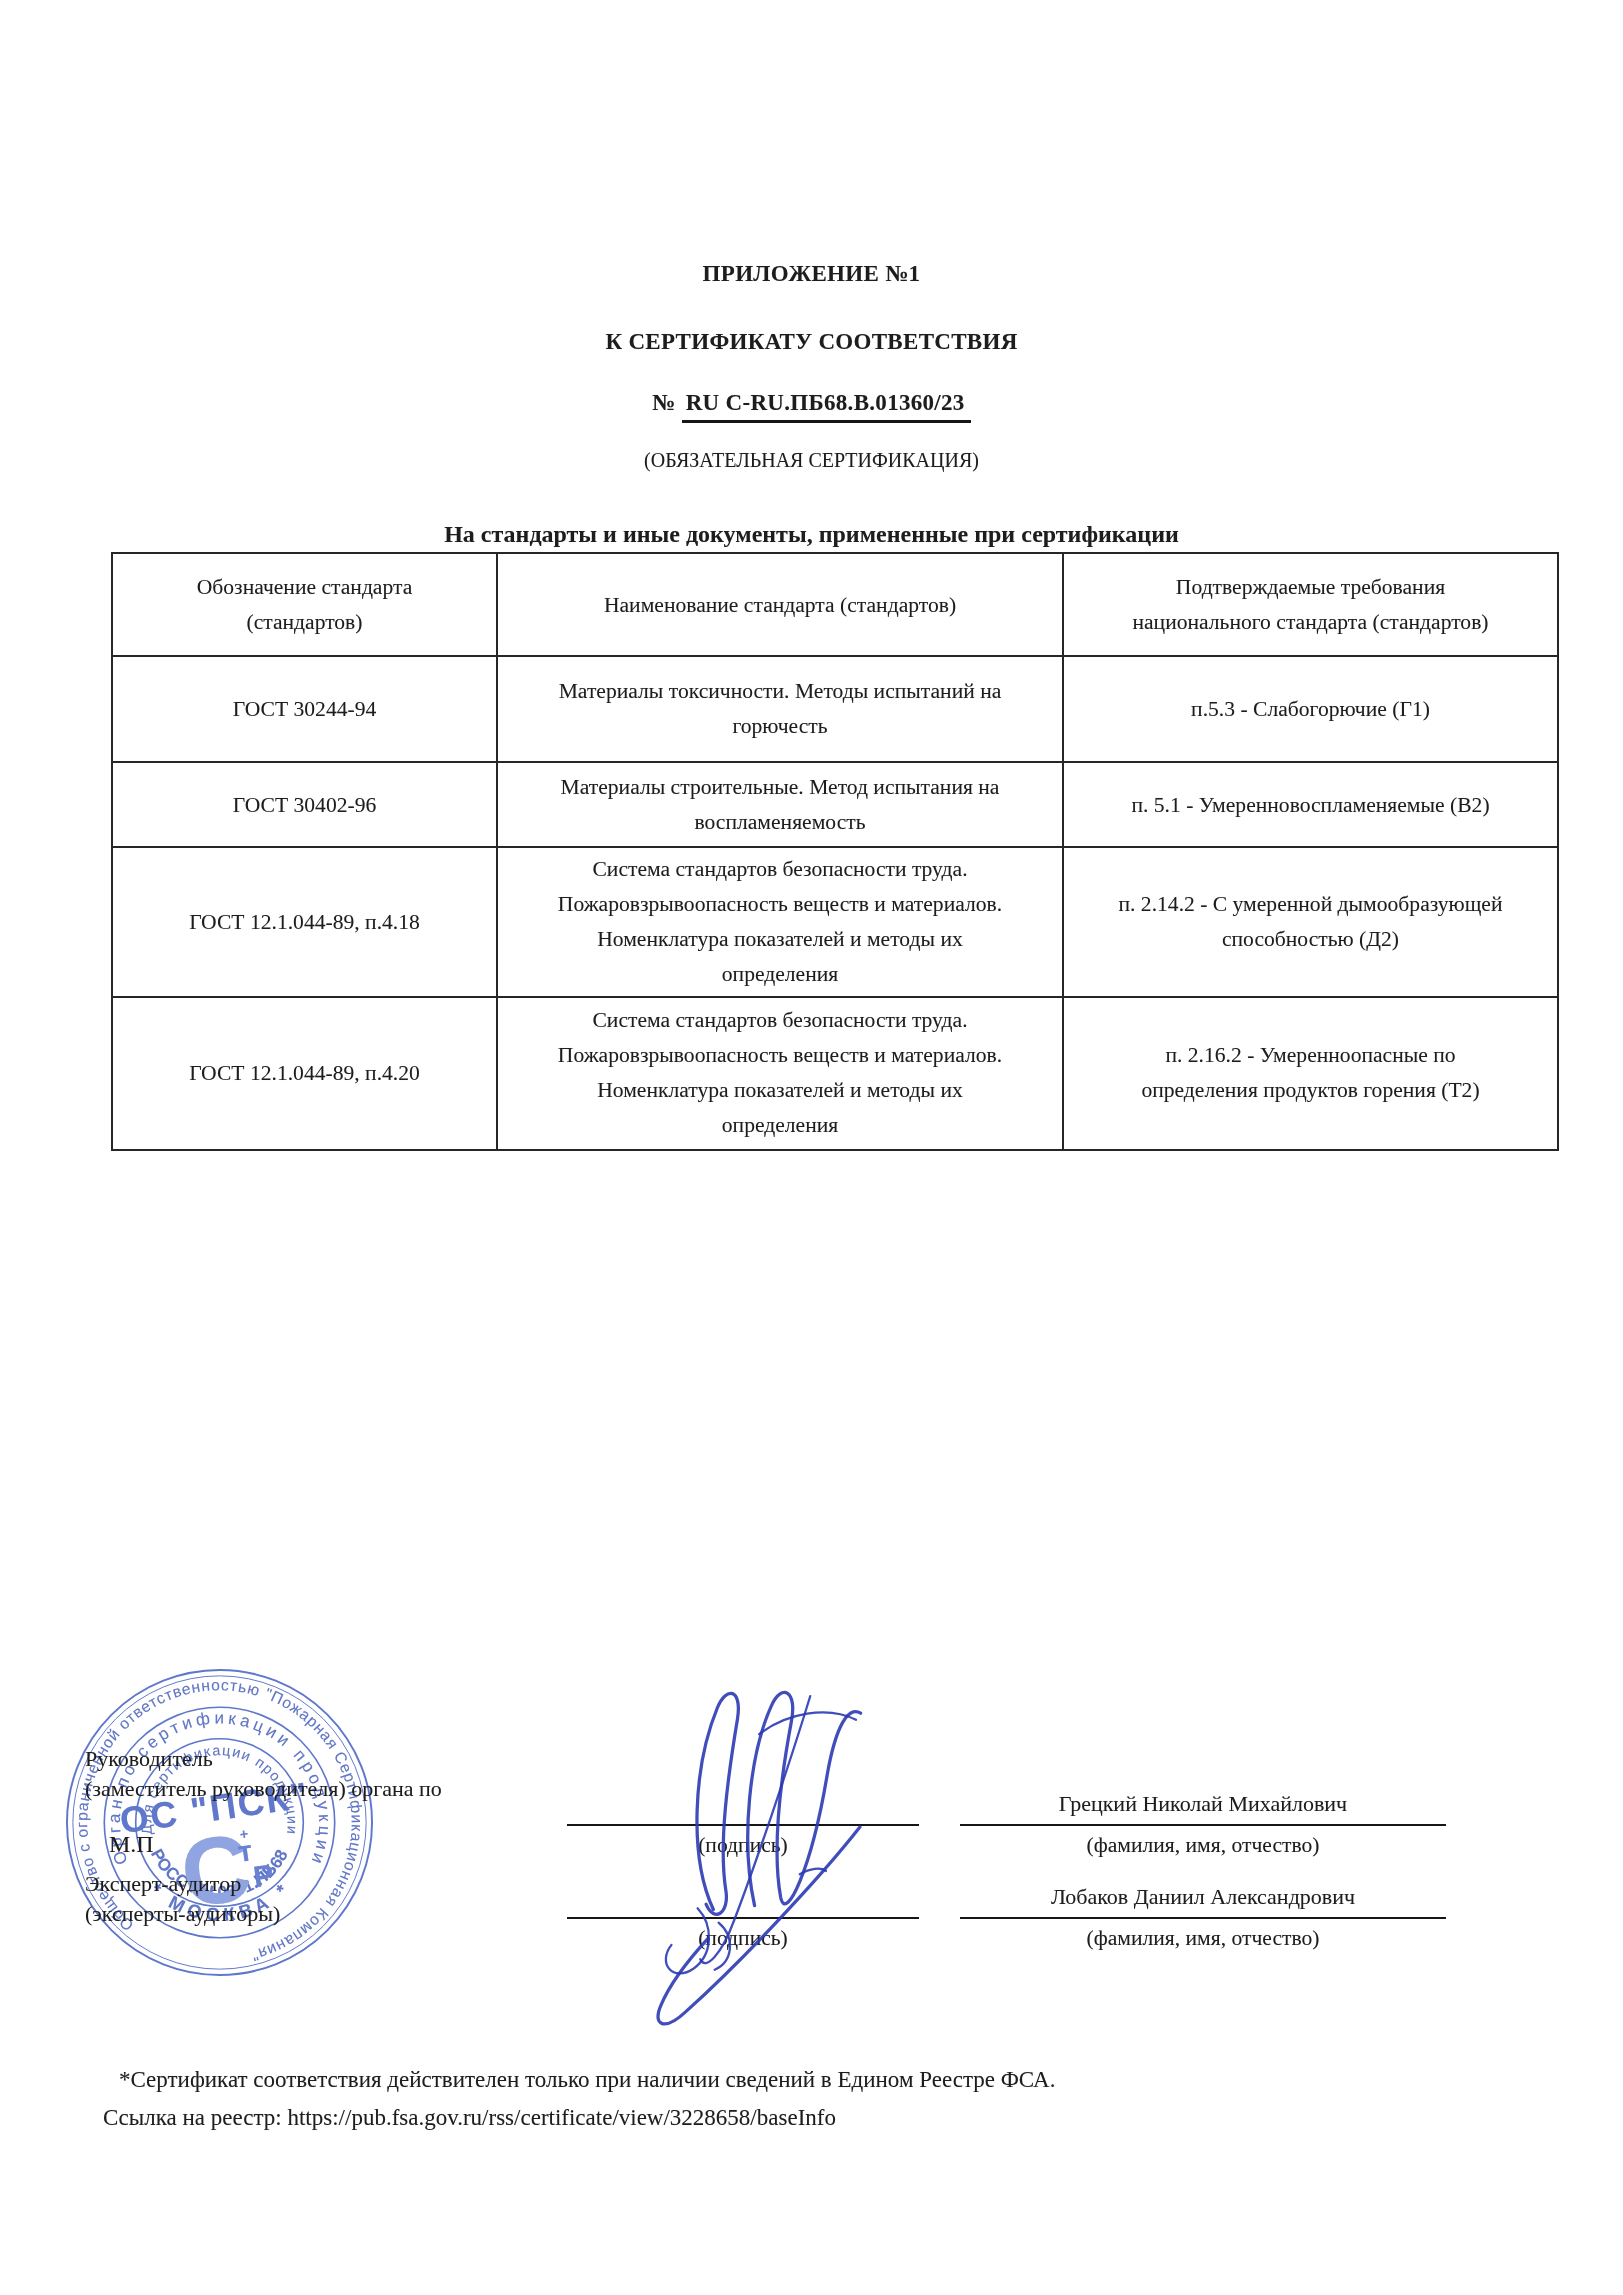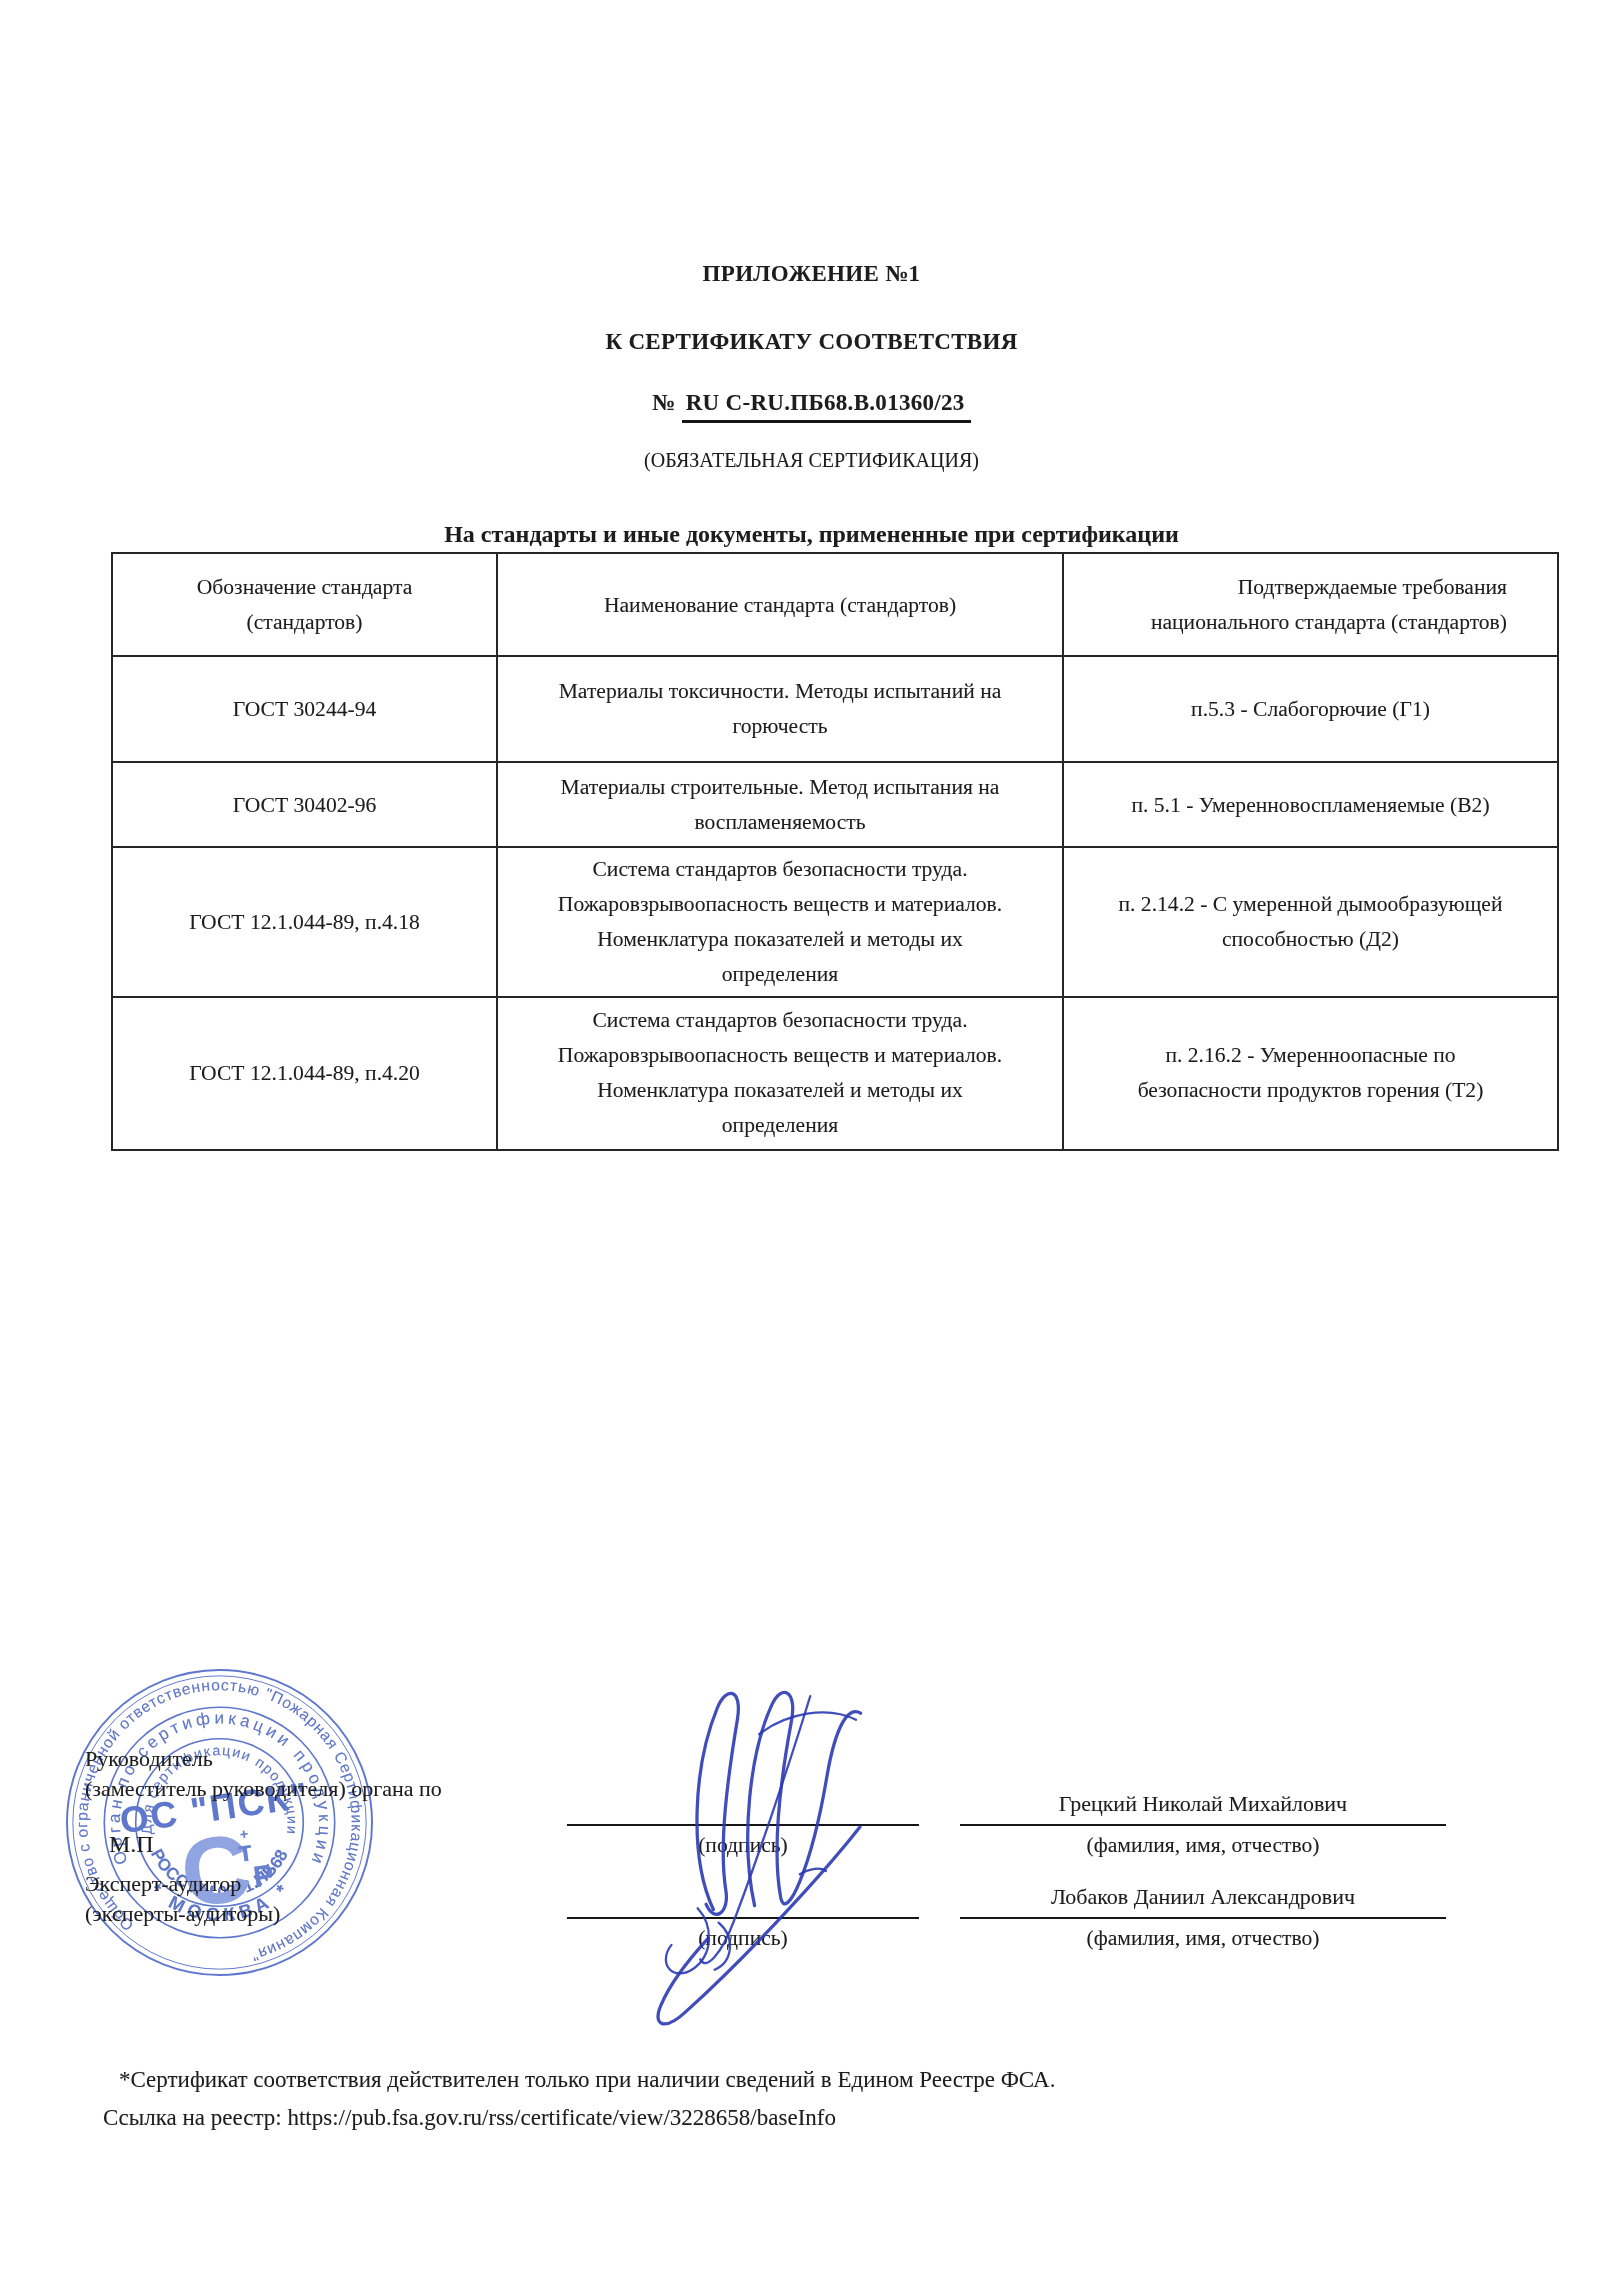--- a/index.html
+++ b/index.html
@@ -34,21 +34,21 @@
     font-weight:normal;padding:3.9px 18.3px;
   }
   table.standards{border:2.6px solid #262626;}
   tr.row-head{height:103px;}
   tr.row-1{height:106px;}
   tr.row-2{height:85px;}
   tr.row-3{height:143px;}
   tr.row-4{height:153px;}
   .cell-inner{display:inline-block;vertical-align:middle;}
   .w-h1{width:249px;}
-  .w-h3{width:393px;text-align:right;}
+  .w-h3{width:393px;}
   .w-name{width:484px;}
   .w-req{width:406px;}
   
   .abs{position:absolute;}
   .role-block{left:85px;width:505px;font-size:22px;line-height:1.38;z-index:2;}
   .role-1{top:1744px;}
   .role-2{top:1869px;}
   .role-line{display:block;}
   .mp{left:109px;top:1831px;font-size:24px;z-index:2;}
   .sig-line{height:0;border-top:2.6px solid #161616;z-index:2;}
@@ -126,21 +126,21 @@
         <td><span class="cell-inner w-req">п. 5.1 - Умеренновоспламеняемые (В2)</span></td>
       </tr>
       <tr class="row-3">
         <td><span class="cell-inner">ГОСТ 12.1.044-89, п.4.18</span></td>
         <td><span class="cell-inner w-name">Система стандартов безопасности труда. Пожаровзрывоопасность веществ и материалов. Номенклатура показателей и методы их определения</span></td>
         <td><span class="cell-inner w-req">п. 2.14.2 - С умеренной дымообразующей способностью (Д2)</span></td>
       </tr>
       <tr class="row-4">
         <td><span class="cell-inner">ГОСТ 12.1.044-89, п.4.20</span></td>
         <td><span class="cell-inner w-name">Система стандартов безопасности труда. Пожаровзрывоопасность веществ и материалов. Номенклатура показателей и методы их определения</span></td>
-        <td><span class="cell-inner w-req">п. 2.16.2 - Умеренноопасные по безопасности продуктов горения (Т2)</span></td>
+        <td><span class="cell-inner w-req">п. 2.16.2 - Умеренноопасные по определения продуктов горения (Т2)</span></td>
       </tr>
     </tbody>
   </table>
 
   <svg class="abs stamp" width="309" height="309" viewBox="0 0 472 472" xmlns="http://www.w3.org/2000/svg" xmlns:xlink="http://www.w3.org/1999/xlink">
     <defs>
       <path id="ring-outer" d="M236,34 A202,202 0 1 1 236,438 A202,202 0 1 1 236,34"></path>
       <path id="ring-mid-top" d="M104,312 A152,152 0 1 1 368,312"></path>
       <path id="ring-mid-bottom" d="M121,332.5 A150,150 0 0 0 351,332.5"></path>
       <path id="ring-inner-top" d="M138,272 A104,104 0 1 1 334,272"></path>

